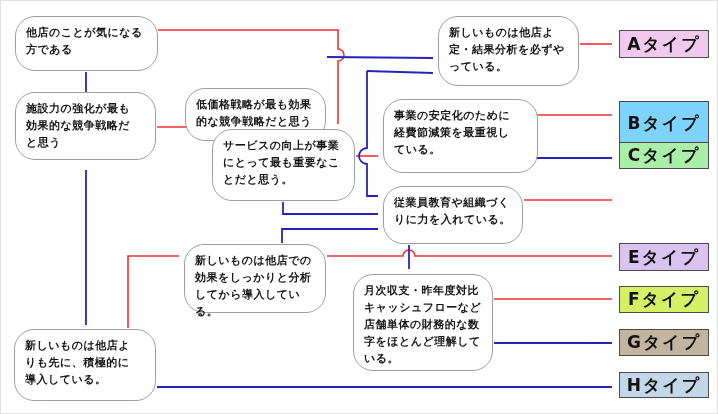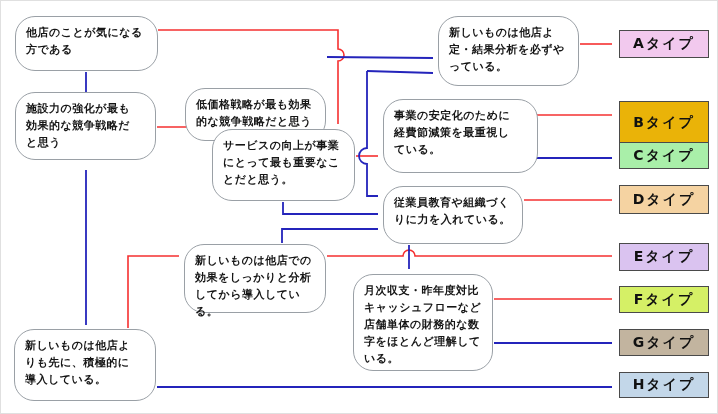--- a/index.html
+++ b/index.html
@@ -30,21 +30,21 @@
     white-space:pre-line;
     letter-spacing:0.5px;
   }
   .type-label{
     position:absolute;
     box-sizing:border-box;
     border:1px solid #4a4a4a;
     display:flex;
     align-items:center;
     justify-content:center;
-    font-size:14px;
+    font-size:17px;
     font-weight:bold;
     letter-spacing:2px;
     color:#111;
   }
 </style>
 </head>
 <body>
 
 <div id="stage">
   <svg id="lines" xmlns="http://www.w3.org/2000/svg">
@@ -101,20 +101,19 @@
 してから導入している。</div>
     <div class="flow-box" style="left: 352px; top: 273px; width: 140px; height: 97px;">月次収支・昨年度対比
 キャッシュフローなど
 店舗単体の財務的な数
 字をほとんど理解して
 いる。</div>
     <div class="flow-box" style="left: 13px; top: 328px; width: 142px; height: 72px;">新しいものは他店よ
 りも先に、積極的に
 導入している。</div>
     <div class="type-label" style="left: 618px; top: 29px; width: 90px; height: 28px; background: rgb(242, 201, 238);">Aタイプ</div>
-    <div class="type-label" style="left: 618px; top: 100px; width: 90px; height: 44px; background: #eab308;">Bタイプ</div>
+    <div class="type-label" style="left: 618px; top: 100px; width: 90px; height: 44px; background: #7dd3fc;">Bタイプ</div>
     <div class="type-label" style="left: 618px; top: 141px; width: 90px; height: 27px; background: rgb(169, 239, 169);">Cタイプ</div>
-    <div class="type-label" style="left: 618px; top: 184px; width: 90px; height: 29px; background: rgb(245, 211, 162);">Dタイプ</div>
     <div class="type-label" style="left: 618px; top: 242px; width: 90px; height: 28px; background: rgb(218, 195, 240);">Eタイプ</div>
     <div class="type-label" style="left: 618px; top: 285px; width: 90px; height: 27px; background: rgb(213, 240, 102);">Fタイプ</div>
     <div class="type-label" style="left: 618px; top: 328px; width: 90px; height: 27px; background: rgb(194, 180, 159);">Gタイプ</div>
     <div class="type-label" style="left: 618px; top: 371px; width: 90px; height: 26px; background: rgb(195, 215, 233);">Hタイプ</div>
   </div>
 
 </body></html>

